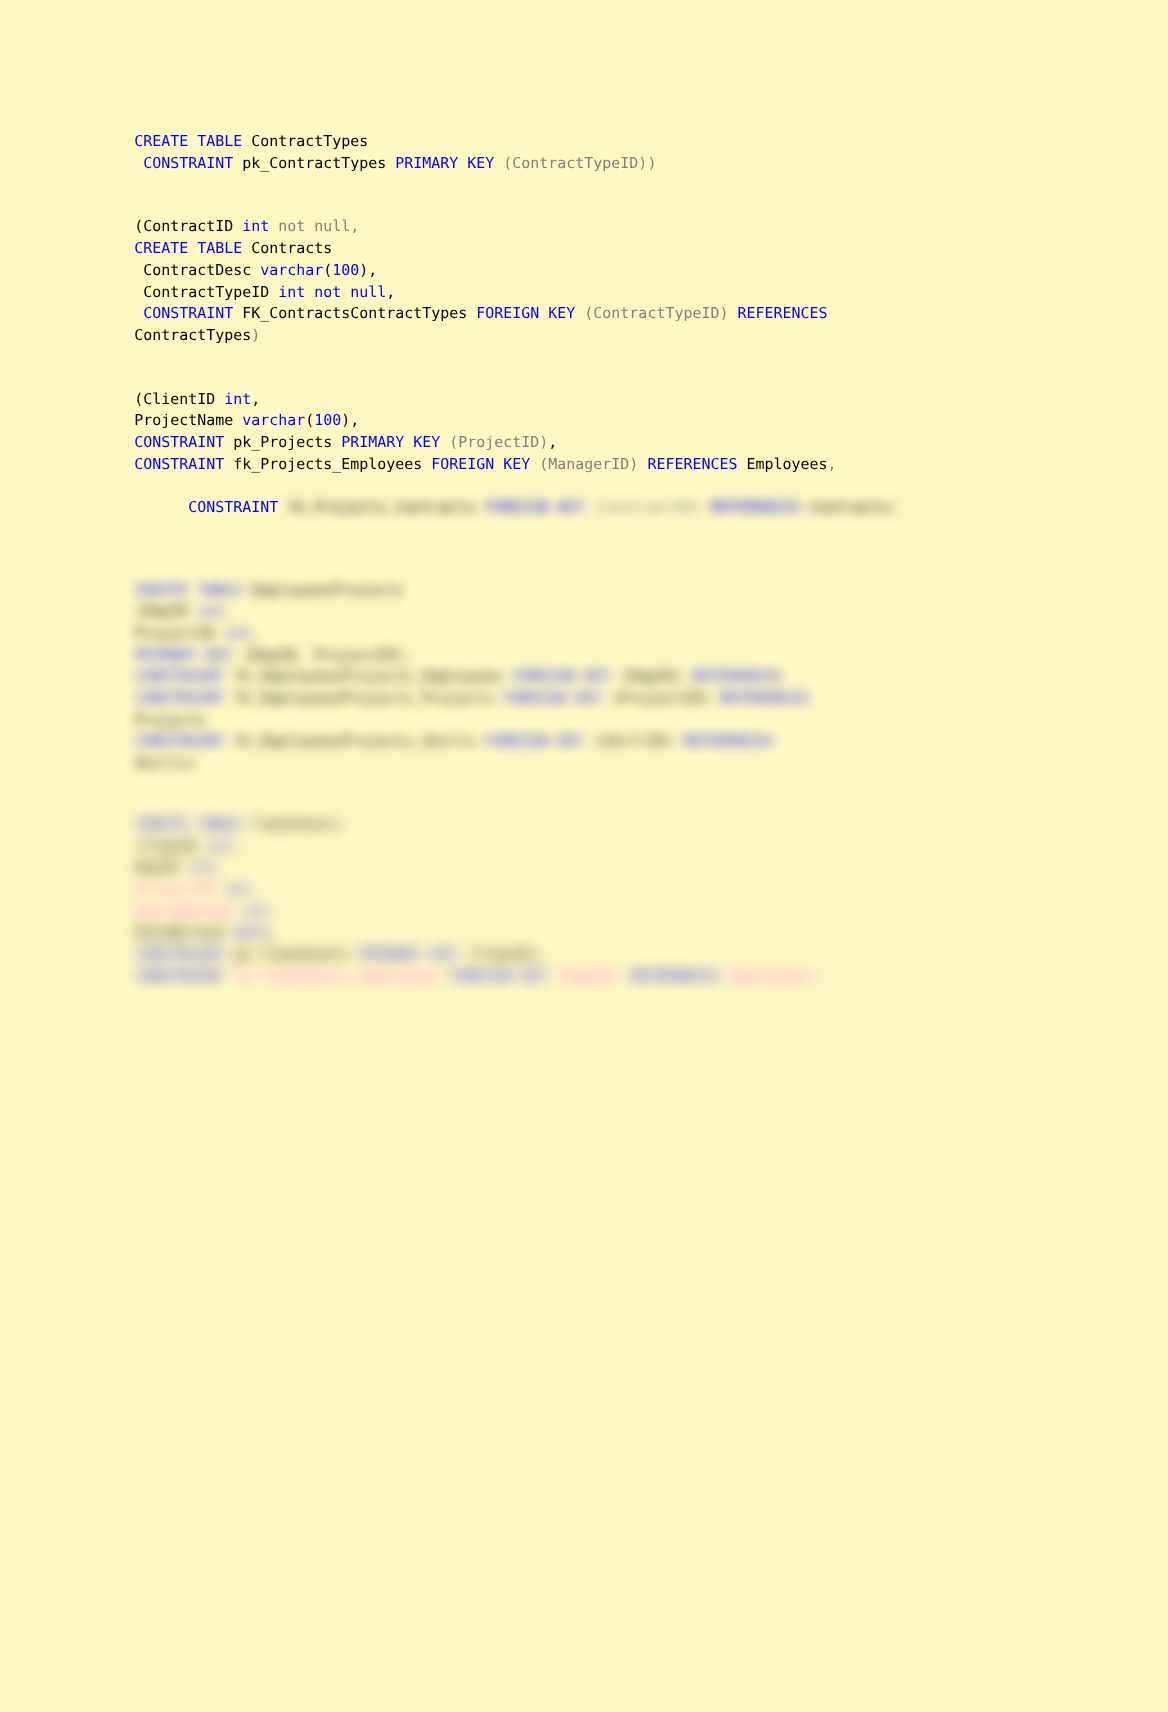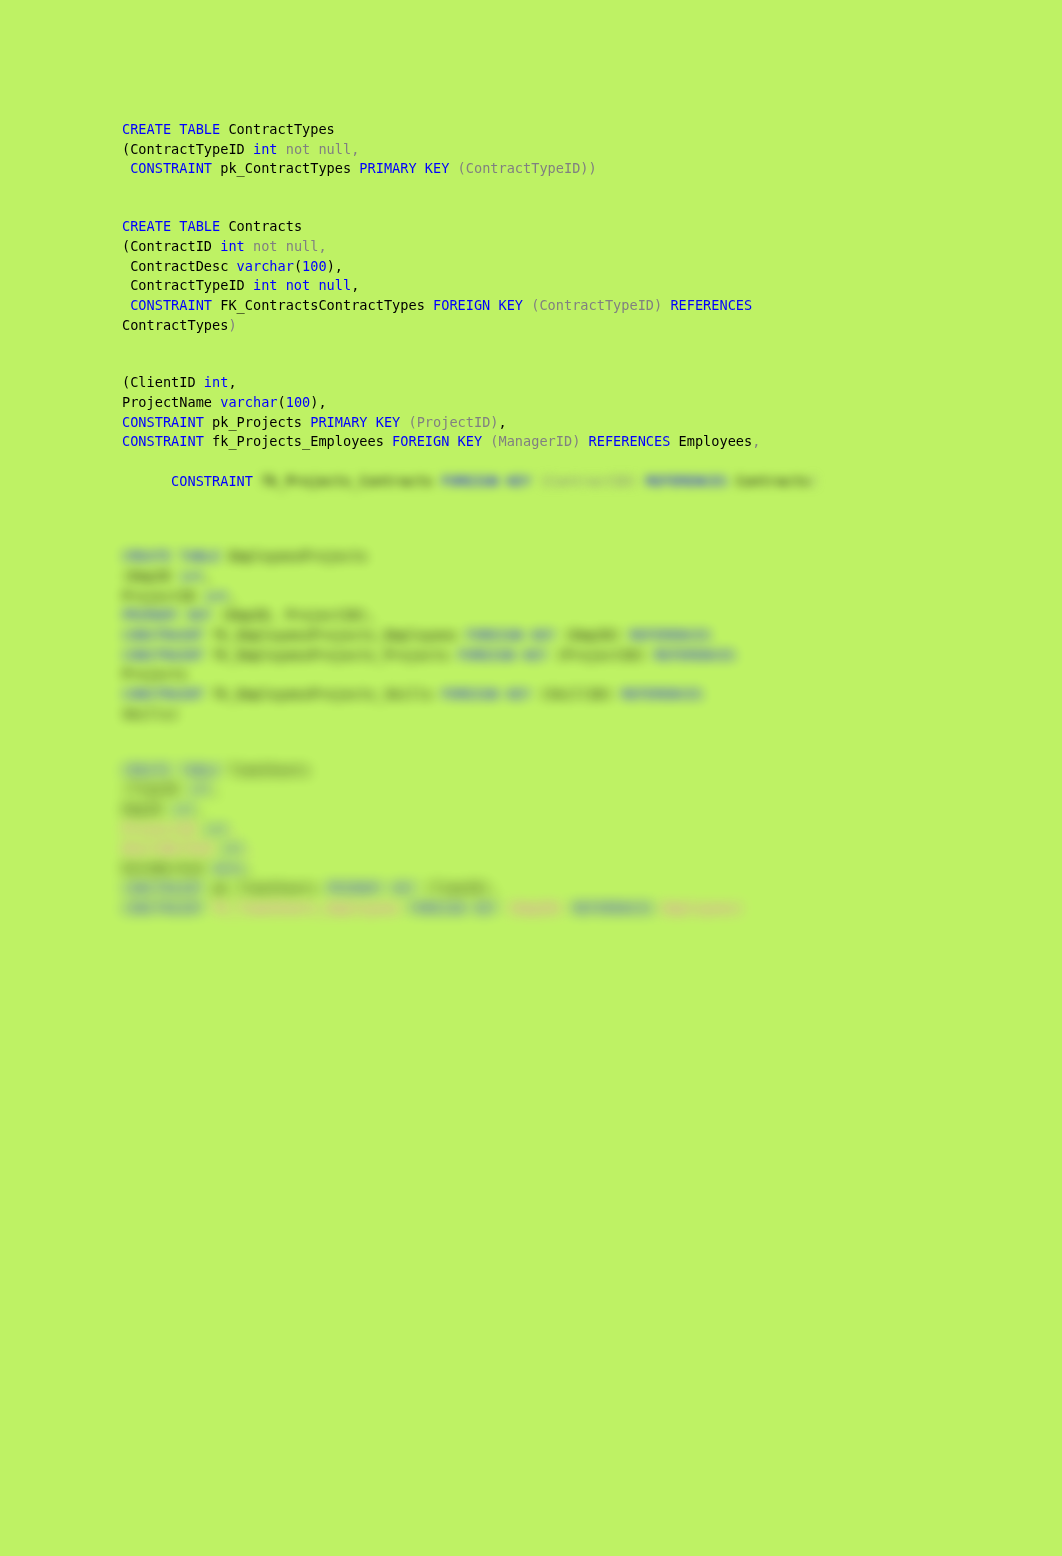--- a/index.html
+++ b/index.html
@@ -15,21 +15,21 @@
     font-family: "DejaVu Sans Mono", "Liberation Mono", monospace;
     overflow: hidden;
   }
 
   .page {
     position: absolute;
     left: 0;
     top: 0;
     width: 1062px;
     height: 1556px;
-    background: #bef264;
+    background: #fef9c3;
   }
 
   .code-area {
     position: absolute;
     left: 122px;
     top: 120px;
     width: 880px;
   }
 
   .code-block {
@@ -70,27 +70,26 @@
 </style>
 </head>
 <body>
 
 <div class="page">
 
   <div class="code-area">
 
     <div class="code-block" id="block-0">
         <div class="code-line"><span class="kw">CREATE TABLE </span><span class="id">ContractTypes</span></div>
-        <div class="code-line"><span class="id">(ContractTypeID </span><span class="kw">int </span><span class="gray">not null,</span></div>
         <div class="code-line"><span class="kw"> CONSTRAINT </span><span class="id">pk_ContractTypes </span><span class="kw">PRIMARY KEY </span><span class="gray">(ContractTypeID))</span></div>
       </div>
 
     <div class="code-block" id="block-1">
+        <div class="code-line"><span class="id">(ContractID </span><span class="kw">int </span><span class="gray">not null,</span></div>
         <div class="code-line"><span class="kw">CREATE TABLE </span><span class="id">Contracts</span></div>
-        <div class="code-line"><span class="id">(ContractID </span><span class="kw">int </span><span class="gray">not null,</span></div>
         <div class="code-line"><span class="id"> ContractDesc </span><span class="kw">varchar</span><span class="id">(</span><span class="kw">100</span><span class="id">),</span></div>
         <div class="code-line"><span class="id"> ContractTypeID </span><span class="kw">int not null</span><span class="id">,</span></div>
         <div class="code-line"><span class="kw"> CONSTRAINT </span><span class="id">FK_ContractsContractTypes </span><span class="kw">FOREIGN KEY </span><span class="gray">(ContractTypeID) </span><span class="kw">REFERENCES</span></div>
         <div class="code-line"><span class="id">ContractTypes</span><span class="gray">)</span></div>
       </div>
 
     <div class="code-block" id="block-2">
         <div class="code-line"><span class="id">(ClientID </span><span class="kw">int</span><span class="id">,</span></div>
         <div class="code-line"><span class="id">ProjectName </span><span class="kw">varchar</span><span class="id">(</span><span class="kw">100</span><span class="id">),</span></div>
         <div class="code-line"><span class="kw">CONSTRAINT </span><span class="id">pk_Projects </span><span class="kw">PRIMARY KEY </span><span class="gray">(ProjectID)</span><span class="id">,</span></div>

